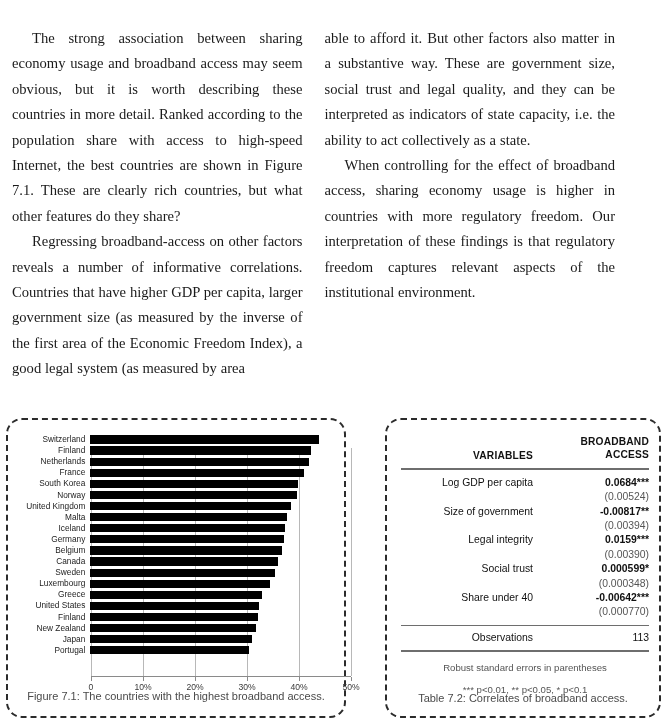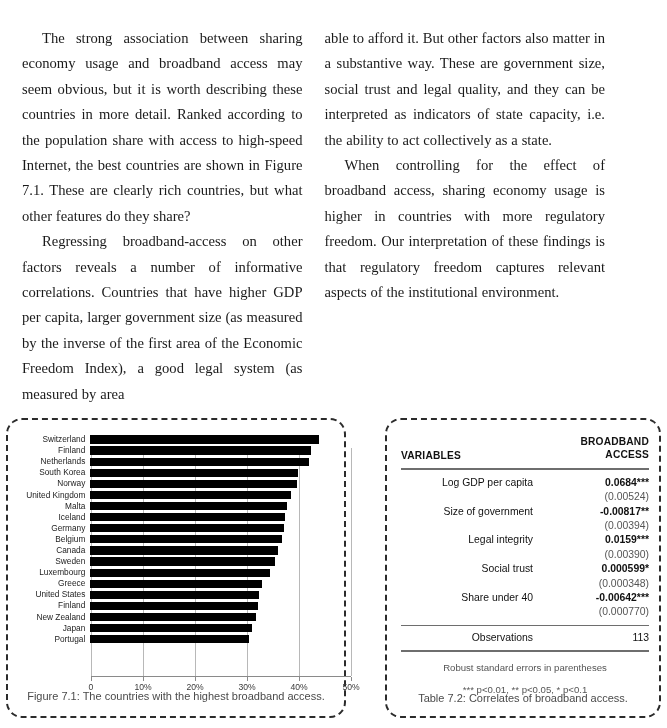--- a/index.html
+++ b/index.html
@@ -16,21 +16,21 @@
   }
 
   
   .columns {
     position: absolute;
     top: 26px;
     left: 0;
     width: 627px;
     display: flex;
     gap: 22px;
-    padding: 0 22px;
+    padding: 0 12px;
     box-sizing: border-box;
   }
   .col {
     width: 292px;
   }
   .col p {
     margin: 0 0 0px 0;
     font-family: "Liberation Serif", serif;
     font-size: 14.6px;
     line-height: 25.4px;
@@ -175,21 +175,21 @@
   }
   .reg-head {
     display: flex;
     align-items: flex-end;
     font-weight: bold;
     font-size: 10.2px;
     letter-spacing: 0.2px;
   }
   .reg-head .c1 {
     width: 142px;
-    text-align: left;
+    text-align: right;
     padding-right: 10px;
     box-sizing: border-box;
     margin-top: 12px;
   }
   .reg-head .c2 {
     width: 106px;
     text-align: right;
     box-sizing: border-box;
     line-height: 12.6px;
   }
@@ -268,20 +268,26 @@
         <div class="bar-row">
           <div class="bar-label">Finland</div>
           <div class="bar-track">
             <div class="bar-fill" style="width: 221px; background: rgb(0, 0, 0);"></div>
           </div>
         </div>
         <div class="bar-row">
           <div class="bar-label">Netherlands</div>
           <div class="bar-track">
             <div class="bar-fill" style="width: 218.4px; background: rgb(0, 0, 0);"></div>
+          </div>
+        </div>
+        <div class="bar-row">
+          <div class="bar-label">France</div>
+          <div class="bar-track">
+            <div class="bar-fill" style="width: 213.2px; background: rgb(0, 0, 0);"></div>
           </div>
         </div>
         <div class="bar-row">
           <div class="bar-label">South Korea</div>
           <div class="bar-track">
             <div class="bar-fill" style="width: 208px; background: rgb(0, 0, 0);"></div>
           </div>
         </div>
         <div class="bar-row">
           <div class="bar-label">Norway</div>

